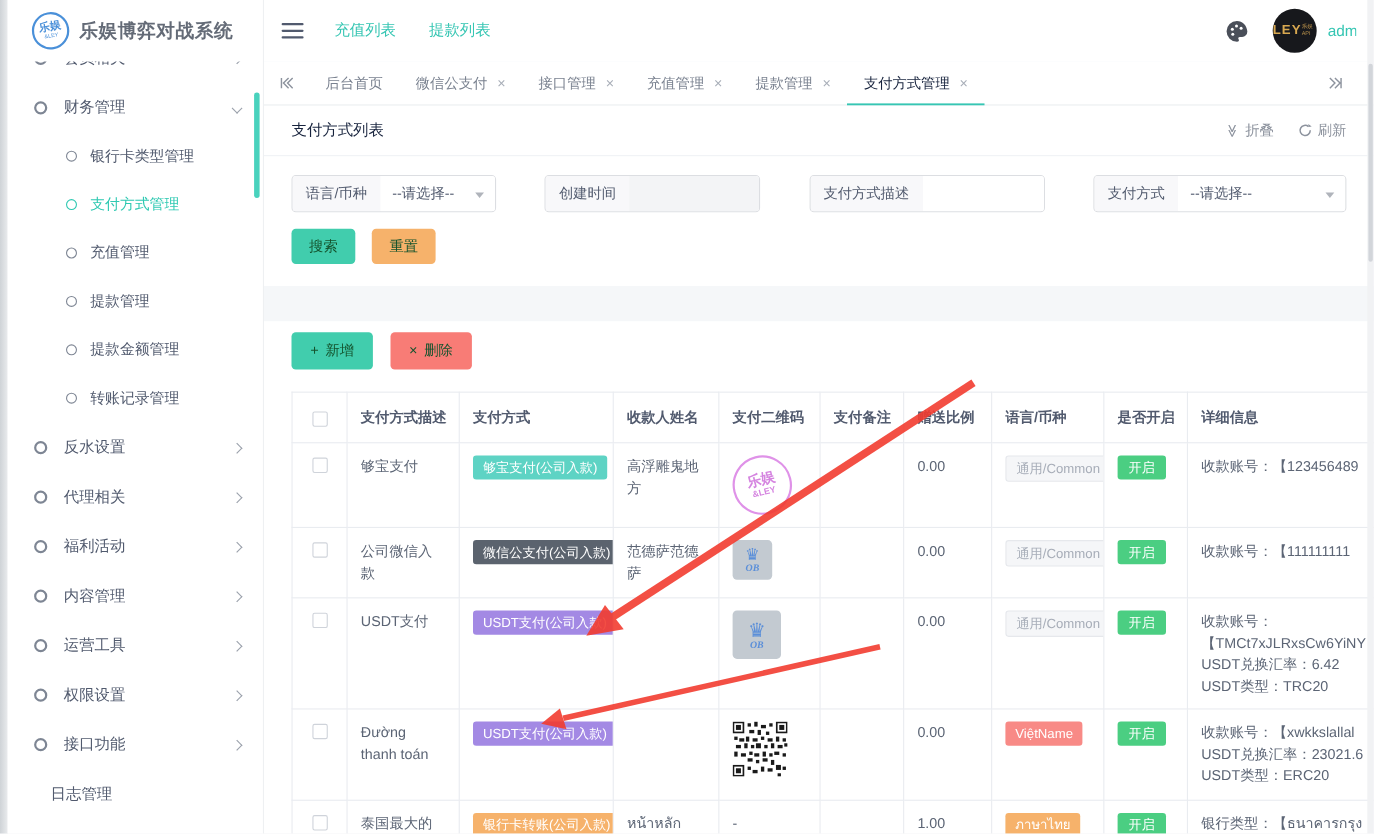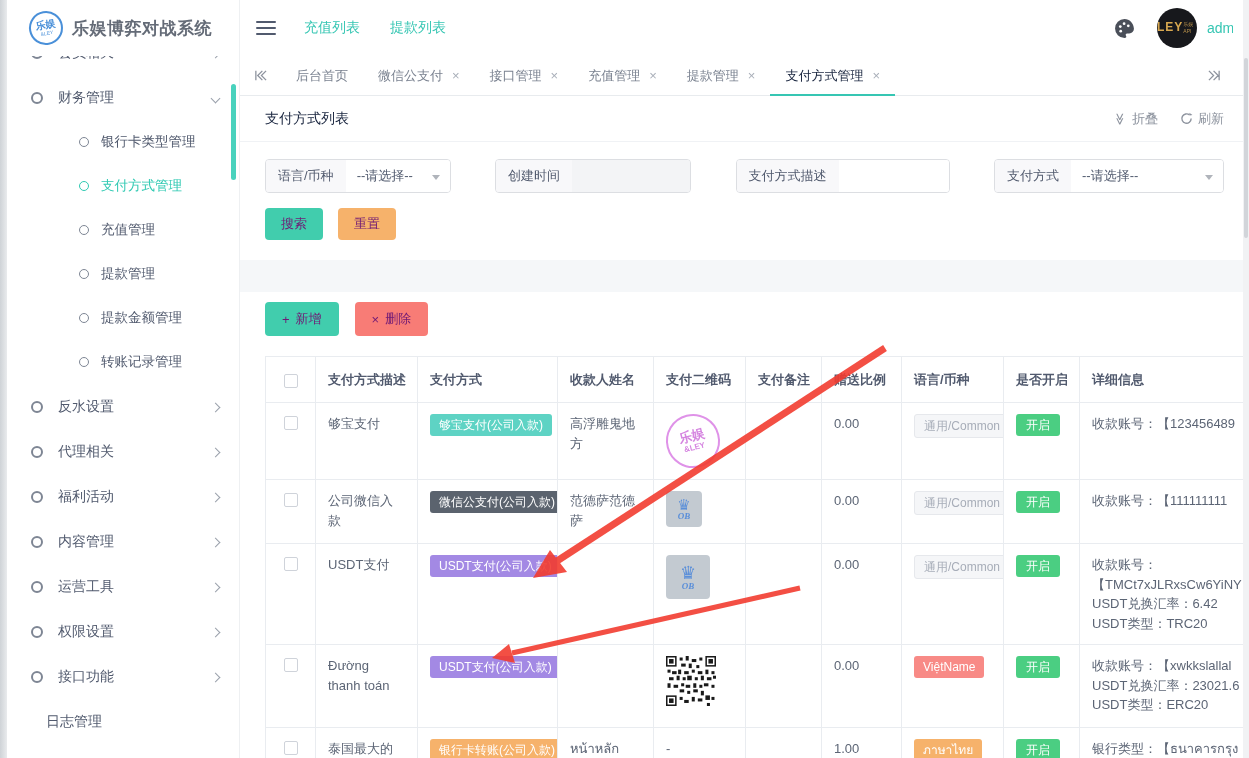--- a/index.html
+++ b/index.html
@@ -17,21 +17,21 @@
   .logo-circle .l2{font-size:5px;line-height:1.4;}
   .brand-title{margin-left:9px;font-size:17px;font-weight:bold;color:#646b77;letter-spacing:.5px;white-space:nowrap;}
   .menu{position:absolute;top:56px;left:0;right:0;bottom:0;overflow:hidden;}
   .mitem{height:45px;display:flex;align-items:center;padding:0 20px 0 24px;font-size:14px;color:#515a6e;cursor:pointer;}
   .mitem.clipped{margin-top:-26px;}
   .ring{width:12px;height:12px;border-radius:50%;border:2px solid #7e8694;flex:0 0 auto;}
   .mitem .label{margin-left:15px;flex:1;}
   .chev{width:7px;height:7px;border-right:1.5px solid #9aa0ab;border-bottom:1.5px solid #9aa0ab;
     transform:rotate(-45deg);flex:0 0 auto;margin-top:1px;}
   .chev.down{transform:rotate(45deg);}
-  .submenu .mitem{height:44px;padding-left:72px;font-size:13.5px;}
+  .submenu .mitem{height:44px;padding-left:53px;font-size:13.5px;}
   .submenu .ring{width:10px;height:10px;border-width:1.5px;}
   .submenu .label{margin-left:12px;}
   .mitem.active{color:#2fc9b2;}
   .mitem.active .ring{border-color:#2fc9b2;}
   .side-thumb{position:absolute;right:3px;top:84px;width:5px;height:96px;border-radius:3px;background:#49d2bd;}
   
   .main{position:absolute;left:240px;top:0;width:1009px;height:758px;background:#f5f7f9;}
   .topbar{height:56px;background:#fff;display:flex;align-items:center;padding:0 16px;}
   .hamburger{width:20px;display:flex;flex-direction:column;gap:4px;cursor:pointer;}
   .hamburger span{height:2px;background:#515a6e;border-radius:1px;}
@@ -64,21 +64,21 @@
   
   .filters{display:flex;justify-content:space-between;padding:17px 25px 0;}
   .fgroup{display:flex;height:34px;border:1px solid #dcdee2;border-radius:4px;overflow:hidden;background:#fff;}
   .fglabel{background:#f8f8fa;color:#515a6e;font-size:13px;display:flex;align-items:center;padding:0 12px;white-space:nowrap;}
   .fgfield{display:flex;align-items:center;padding:0 11px;font-size:13px;color:#515a6e;position:relative;background:#fff;white-space:nowrap;}
   .fgfield.select{padding-right:28px;cursor:pointer;}
   .caret{position:absolute;right:10px;top:15px;width:0;height:0;border-left:4px solid transparent;border-right:4px solid transparent;border-top:5px solid #b0b4bb;}
   .fgfield.disabled{background:#f3f4f6;}
   .w1{min-width:104px;} .w2{min-width:118px;} .w3{min-width:110px;} .w4{min-width:152px;}
   .filter-actions{display:flex;gap:15px;padding:15px 25px 20px;}
-  .btn{height:32px;border:none;border-radius:4px;color:#701a75;font-size:13px;padding:0 16px;display:flex;align-items:center;cursor:pointer;font-family:Liberation Sans, sans-serif;}
+  .btn{height:32px;border:none;border-radius:4px;color:#14532d;font-size:13px;padding:0 16px;display:flex;align-items:center;cursor:pointer;font-family:Liberation Mono, monospace;}
   .btn-search{background:#41cdad;}
   .btn-reset{background:#f6b26b;}
   
   .panel-table{margin-top:32px;padding:10px 25px 0;min-height:440px;}
   .table-actions{display:flex;gap:16px;margin-bottom:20px;}
   .btn-lg{height:34px;padding:0 17px;gap:6px;}
   .btn-add{background:#41cdad;}
   .btn-del{background:#f87c76;}
   table{border-collapse:collapse;table-layout:fixed;width:1058px;font-size:13px;color:#5c6575;}
   th,td{border:1px solid #e9ecf0;padding:11px 12px;text-align:left;vertical-align:top;overflow:hidden;}

